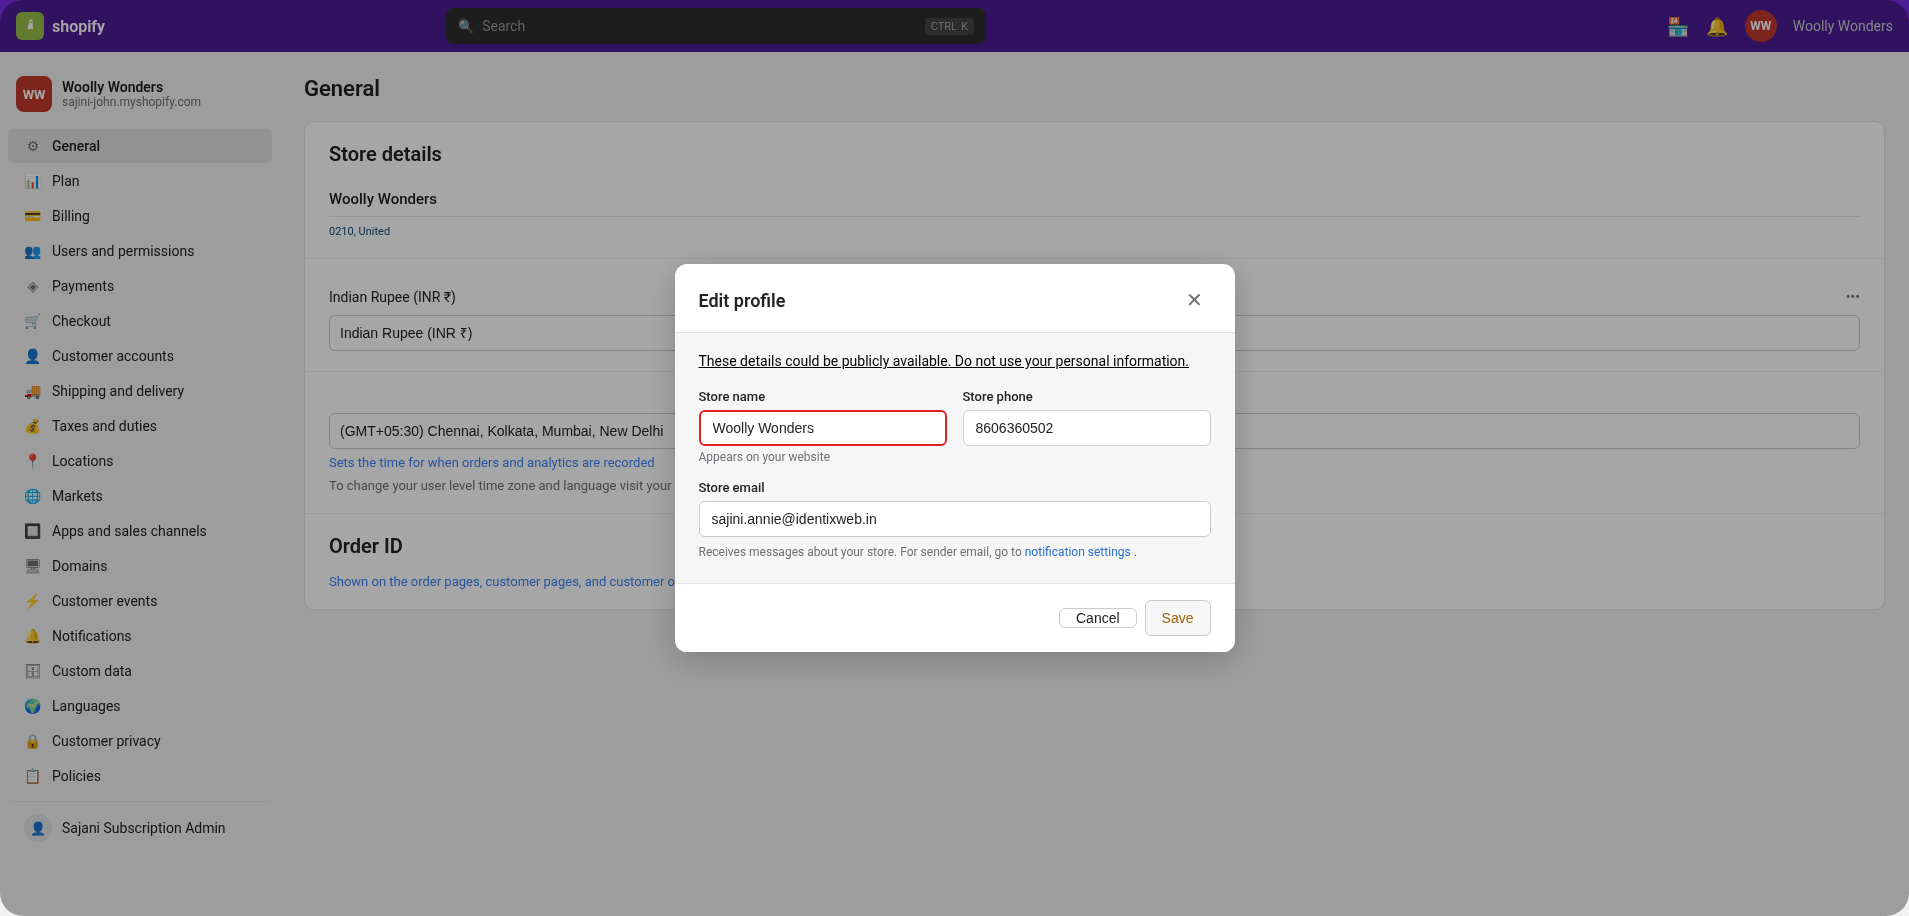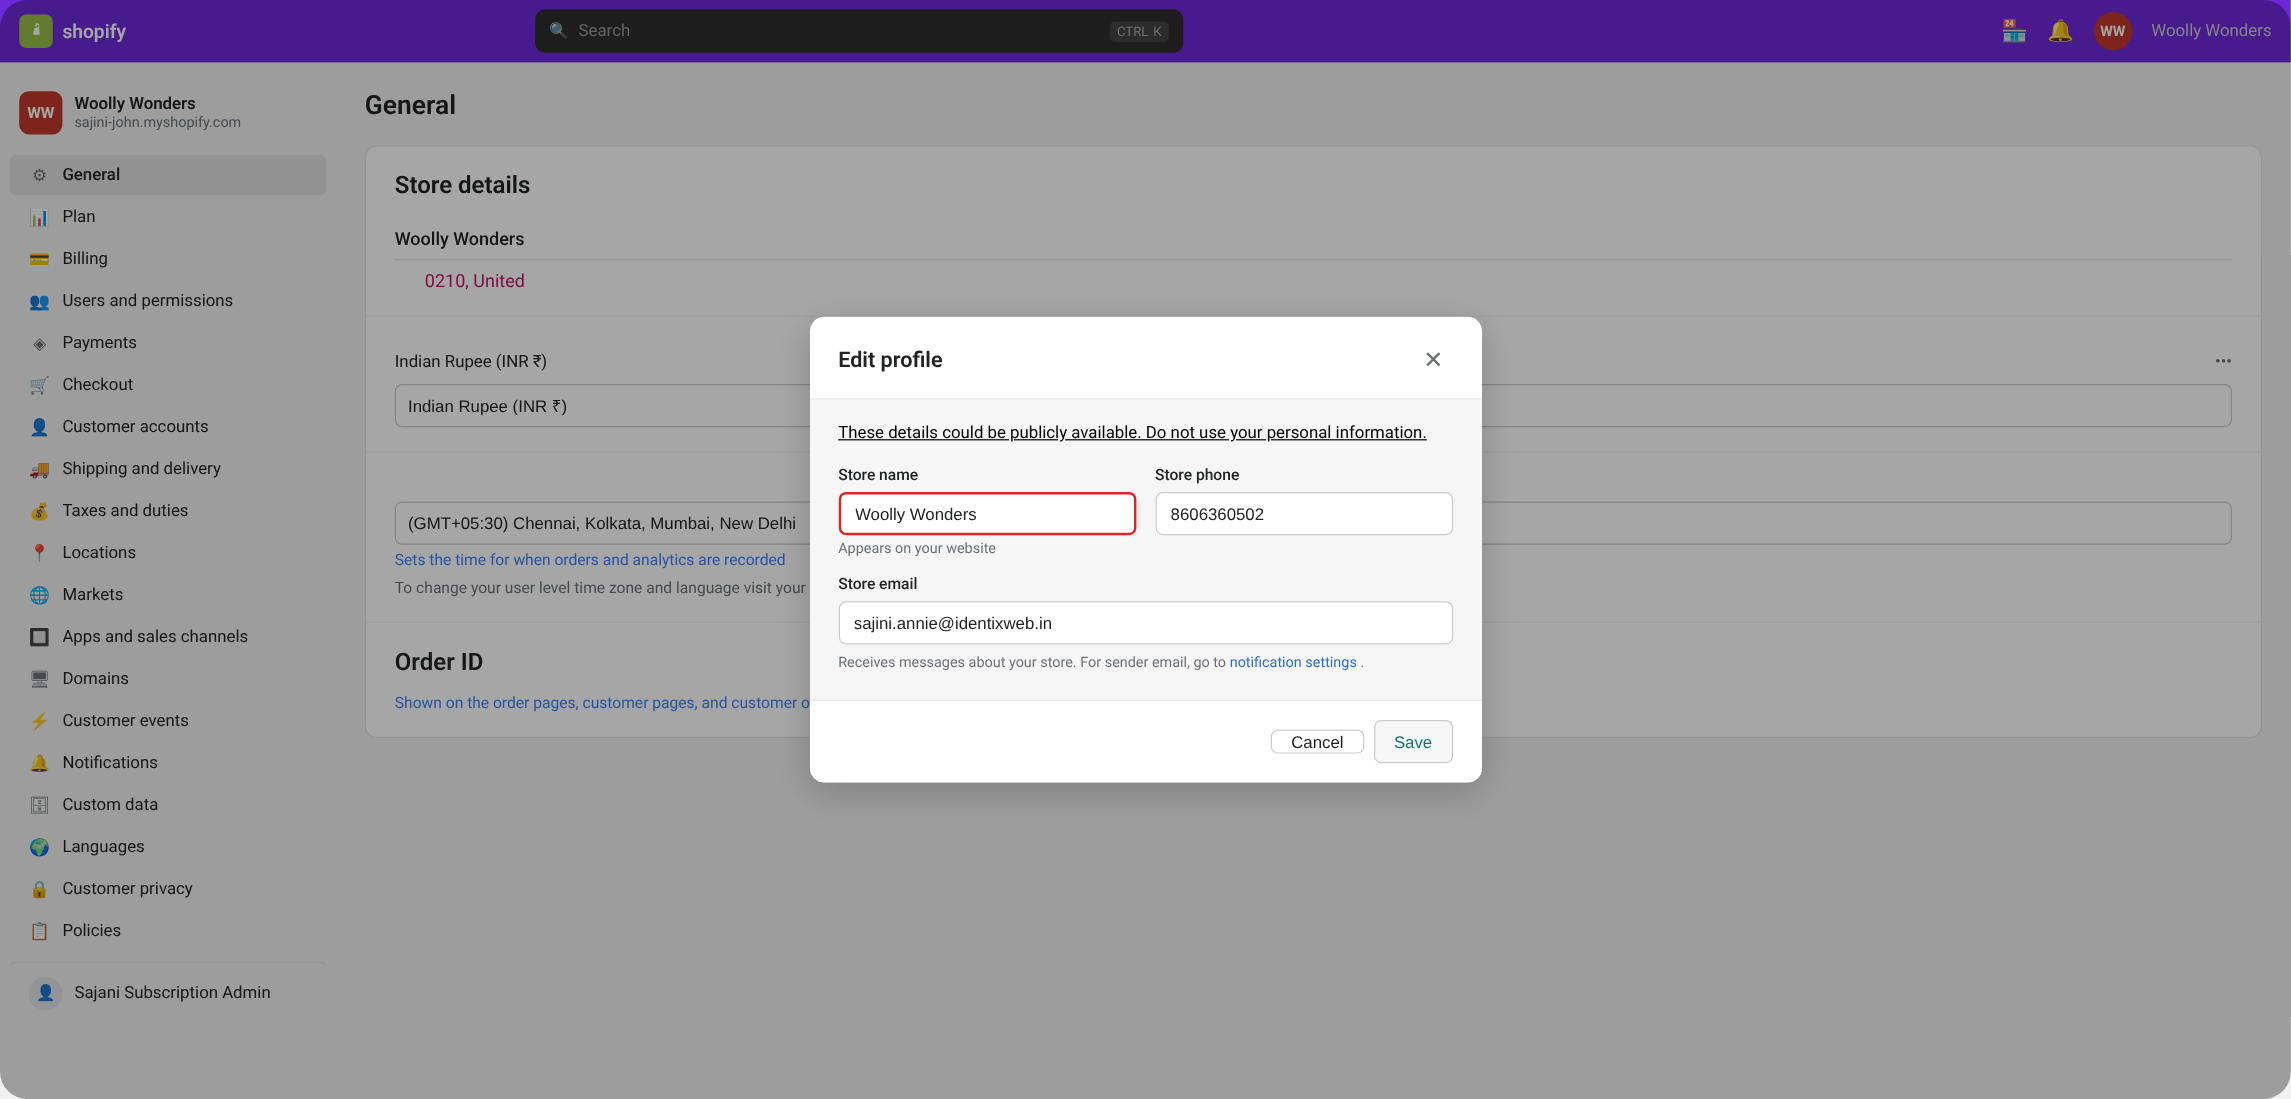--- a/index.html
+++ b/index.html
@@ -6,21 +6,21 @@
     body {
       font-family: -apple-system, BlinkMacSystemFont, 'Segoe UI', Roboto, sans-serif;
       background: #f1f1f1;
       font-size: 14px;
       color: #202223;
       overflow: hidden;
     }
 
     
     .topnav {
-      background: #6d28d9;
+      background: #4c1d95;
       height: 52px;
       display: flex;
       align-items: center;
       padding: 0 16px;
       gap: 0;
       position: fixed;
       top: 0; left: 0; right: 0;
       z-index: 100;
     }
     .topnav-logo {
@@ -352,21 +352,21 @@
       color: #202223;
       font-size: 14px;
       cursor: pointer;
     }
     .btn-save {
       height: 36px;
       padding: 0 16px;
       border: 1px solid #c9cccf;
       border-radius: 6px;
       background: #f6f6f7;
-      color: #0f766e;
+      color: #a16207;
       font-size: 14px;
       cursor: not-allowed;
     }
   </style>
 </head>
 <body>
 
 <nav class="topnav">
   <div class="topnav-logo">
     <div class="topnav-logo-icon">
@@ -495,21 +495,21 @@
     </div>
   </aside>
 
   <main class="main-content">
     <h1 class="page-title">General</h1>
 
     <div class="card">
       <div class="card-section">
         <div class="card-section-title">Store details</div>
         <div class="store-name-value">Woolly Wonders</div>
-        <div style="font-size:15px;color:#be185d;padding-top:8px;margin-left:25px;">
+        <div style="font-size:11px;color:#0c4a6e;padding-top:8px;">
           <span>0210, United</span>
         </div>
       </div>
 
       <div class="card-section">
         <div class="currency-row">
           <span class="currency-value">Indian Rupee (INR ₹)</span>
           <span class="more-icon">•••</span>
         </div>
         <select class="select-field">

